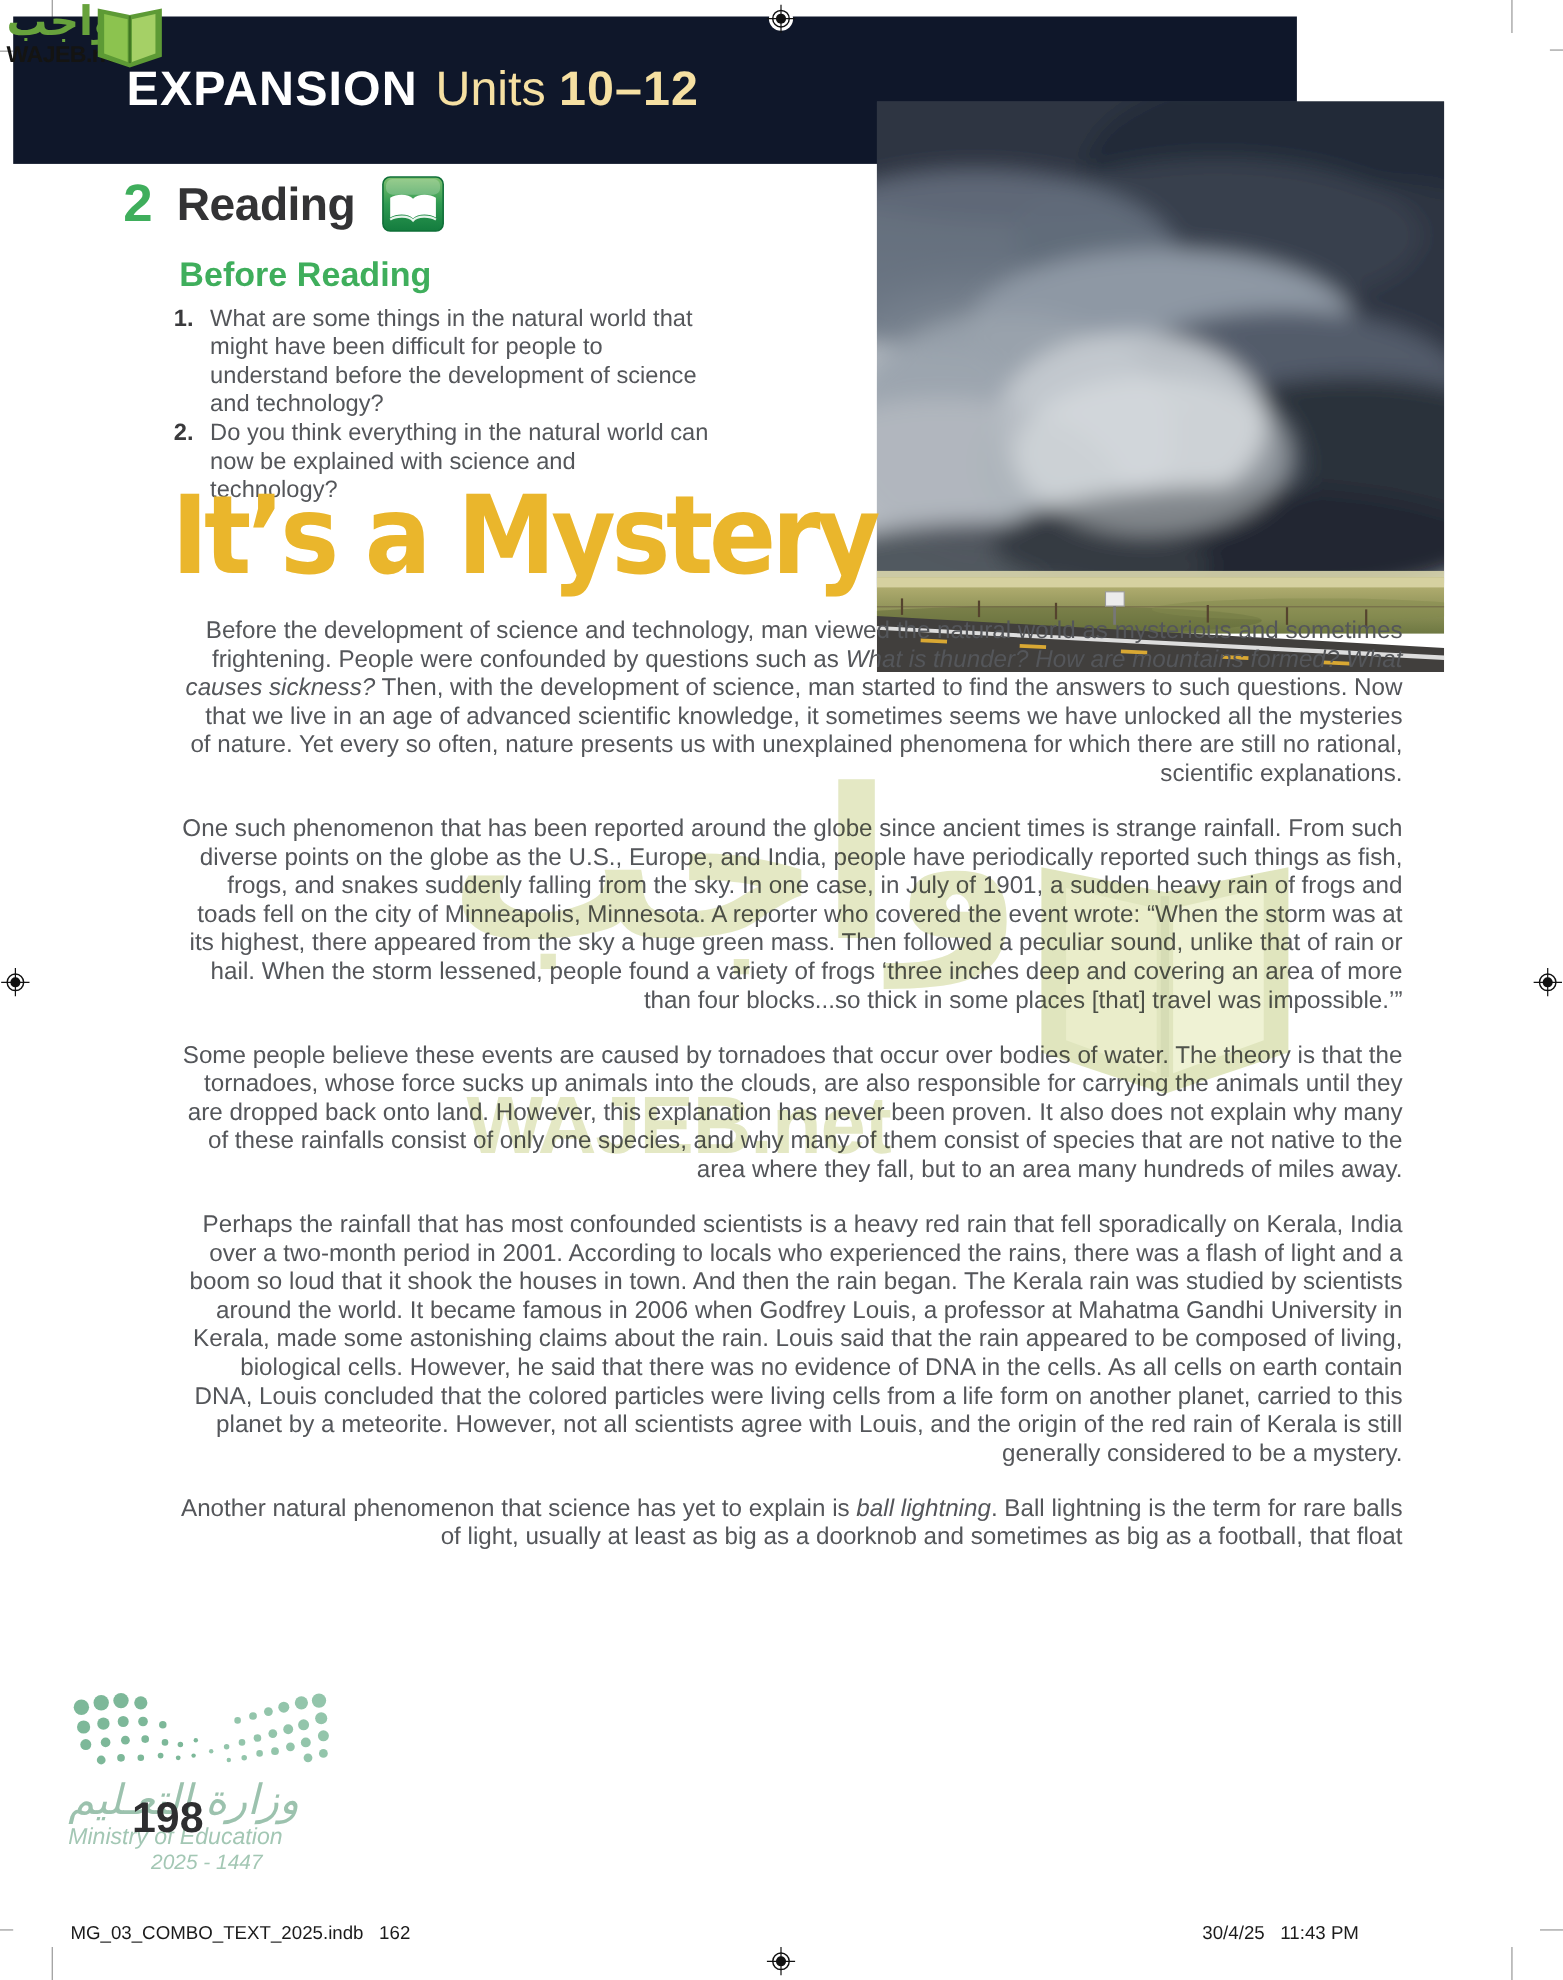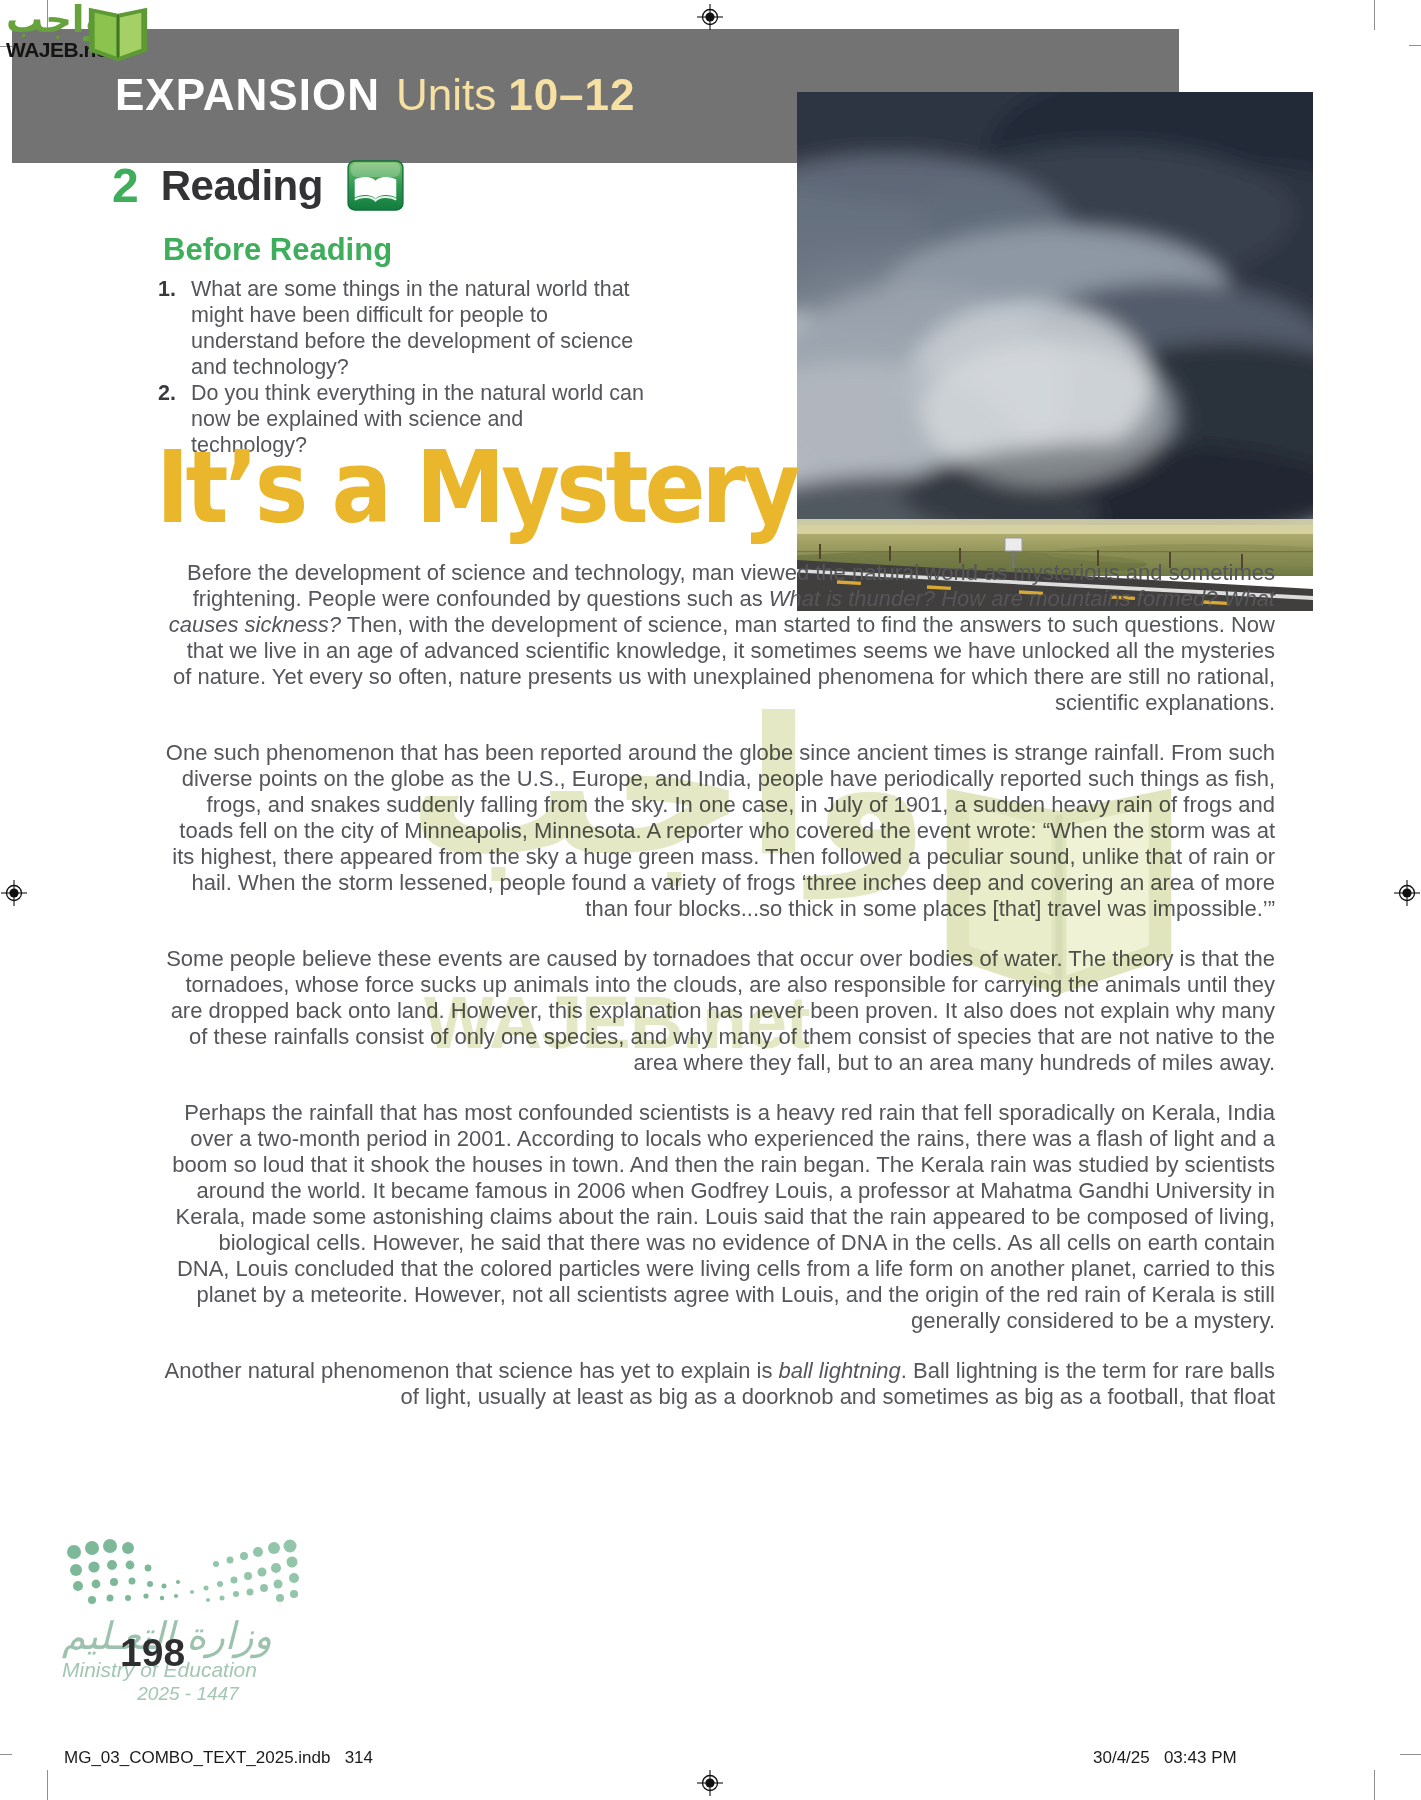--- a/index.html
+++ b/index.html
@@ -6,21 +6,21 @@
   .page{position:relative;width:1421px;height:1800px;background:#fff;
         font-family:"Liberation Sans",sans-serif;overflow:hidden;}
 
   
   .crop{position:absolute;background:#8f8f8f;}
 
   
   .reg{position:absolute;width:26px;height:26px;z-index:6;}
 
   
-  .band{position:absolute;left:12px;top:29px;width:1167px;height:134px;background:#737373;z-index:1;}
+  .band{position:absolute;left:12px;top:15px;width:1167px;height:134px;background:#0f172a;z-index:1;}
   .band-text{position:absolute;left:103px;top:36px;font-size:44px;line-height:60px;
              color:#ffffff;font-weight:bold;letter-spacing:1px;white-space:nowrap;}
   .band-text .units{color:#F6E0A2;font-weight:normal;margin-left:16px;letter-spacing:0;}
   .band-text .range{color:#F6E0A2;font-weight:bold;margin-left:12px;}
 
   
   .wajeb{position:absolute;left:6px;top:2px;z-index:7;width:160px;}
   .wajeb-ar{color:#67A23C;font-size:37px;font-weight:bold;line-height:36px;font-family:"DejaVu Sans",sans-serif;}
   .wajeb-net{color:#141412;font-size:21px;font-weight:bold;letter-spacing:-.5px;}
   .wajeb-book{position:absolute;left:78px;top:4px;width:68px;height:60px;}
@@ -292,16 +292,16 @@
           <circle cx="232" cy="60" r="4"></circle>
       </g>
     </svg>
     <div class="m-ar">وزارة التعـليم</div>
     <div class="m-en">Ministry of Education</div>
     <div class="m-yr">2025 - 1447</div>
   </div>
 
   <div class="pagenum">198</div>
 
-  <div class="imprint-left">MG_03_COMBO_TEXT_2025.indb   314</div>
-  <div class="imprint-right">30/4/25   03:43 PM</div>
+  <div class="imprint-left">MG_03_COMBO_TEXT_2025.indb   162</div>
+  <div class="imprint-right">30/4/25   11:43 PM</div>
 
 </div>
 
 </body></html>

